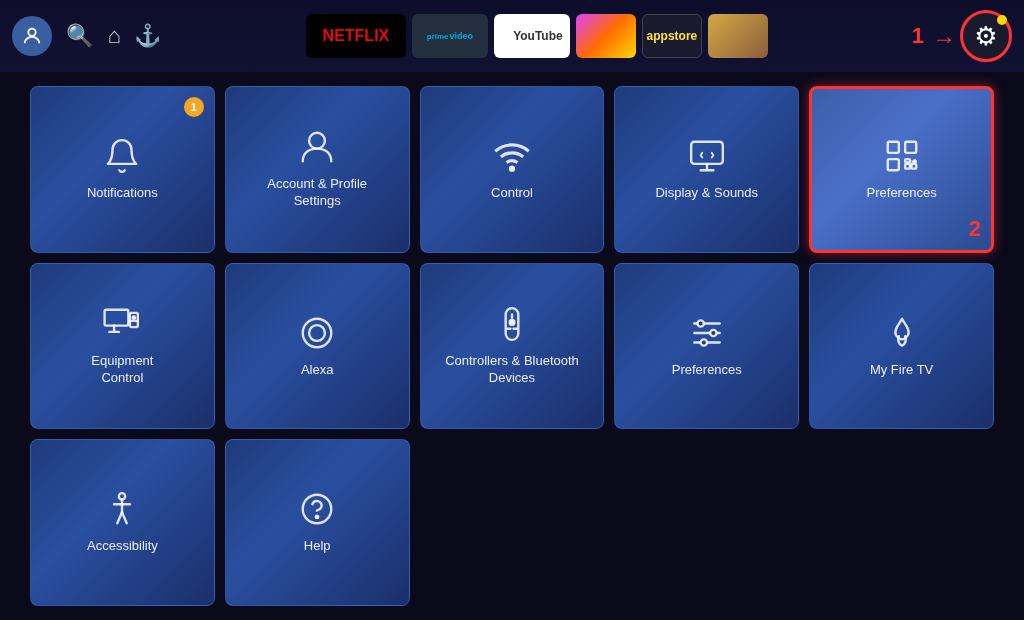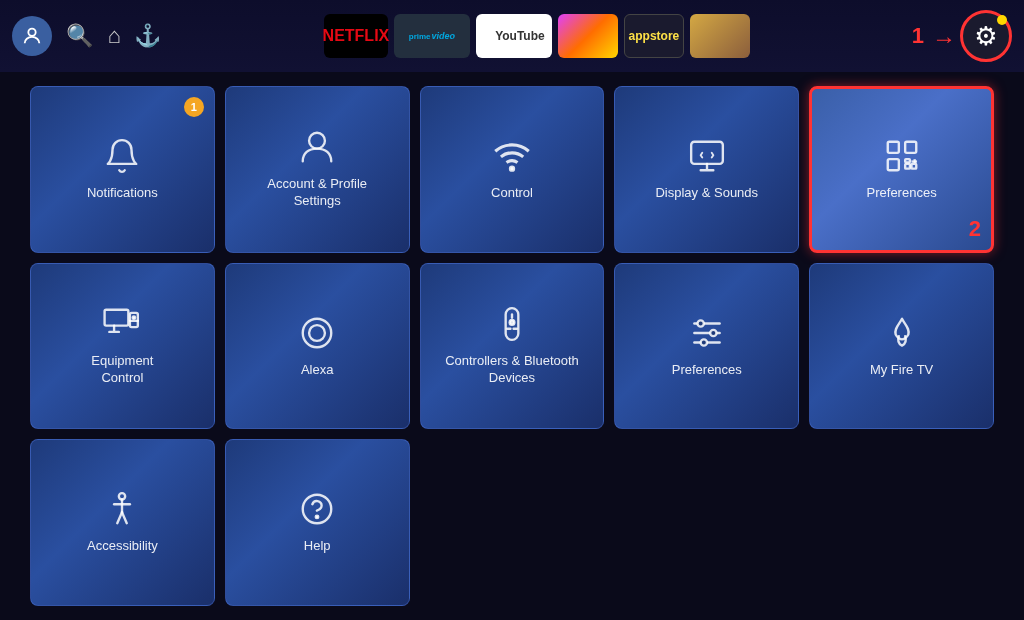--- a/index.html
+++ b/index.html
@@ -64,35 +64,35 @@
       justify-content: center;
       padding: 0 10px;
       cursor: pointer;
       font-weight: bold;
     }
 
     .app-netflix {
       background: #000;
       color: #e50914;
       font-size: 16px;
-      width: 64px;
+      width: 100px;
       align-items: center;
     }
 
     .app-prime {
       background: #232f3e;
       color: #00a8e0;
       font-size: 10px;
       width: 76px;
       flex-direction: row;
       gap: 1px;
     }
 
     .app-prime .prime-top { color: #00a8e0; font-size: 8px; }
-    .app-prime .prime-bot { color: #00a8e0; font-size: 9px; font-weight: bold; font-style: italic; }
+    .app-prime .prime-bot { color: #00a8e0; font-size: 9px; font-weight: bold; }
 
     .app-youtube {
       background: #fff;
       color: #ff0000;
       font-size: 13px;
       width: 76px;
       gap: 12px;
     }
 
     .app-gradient1 {

